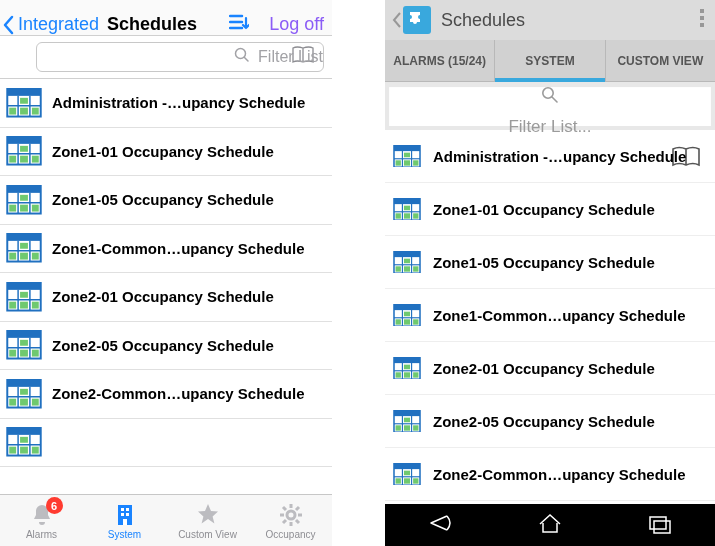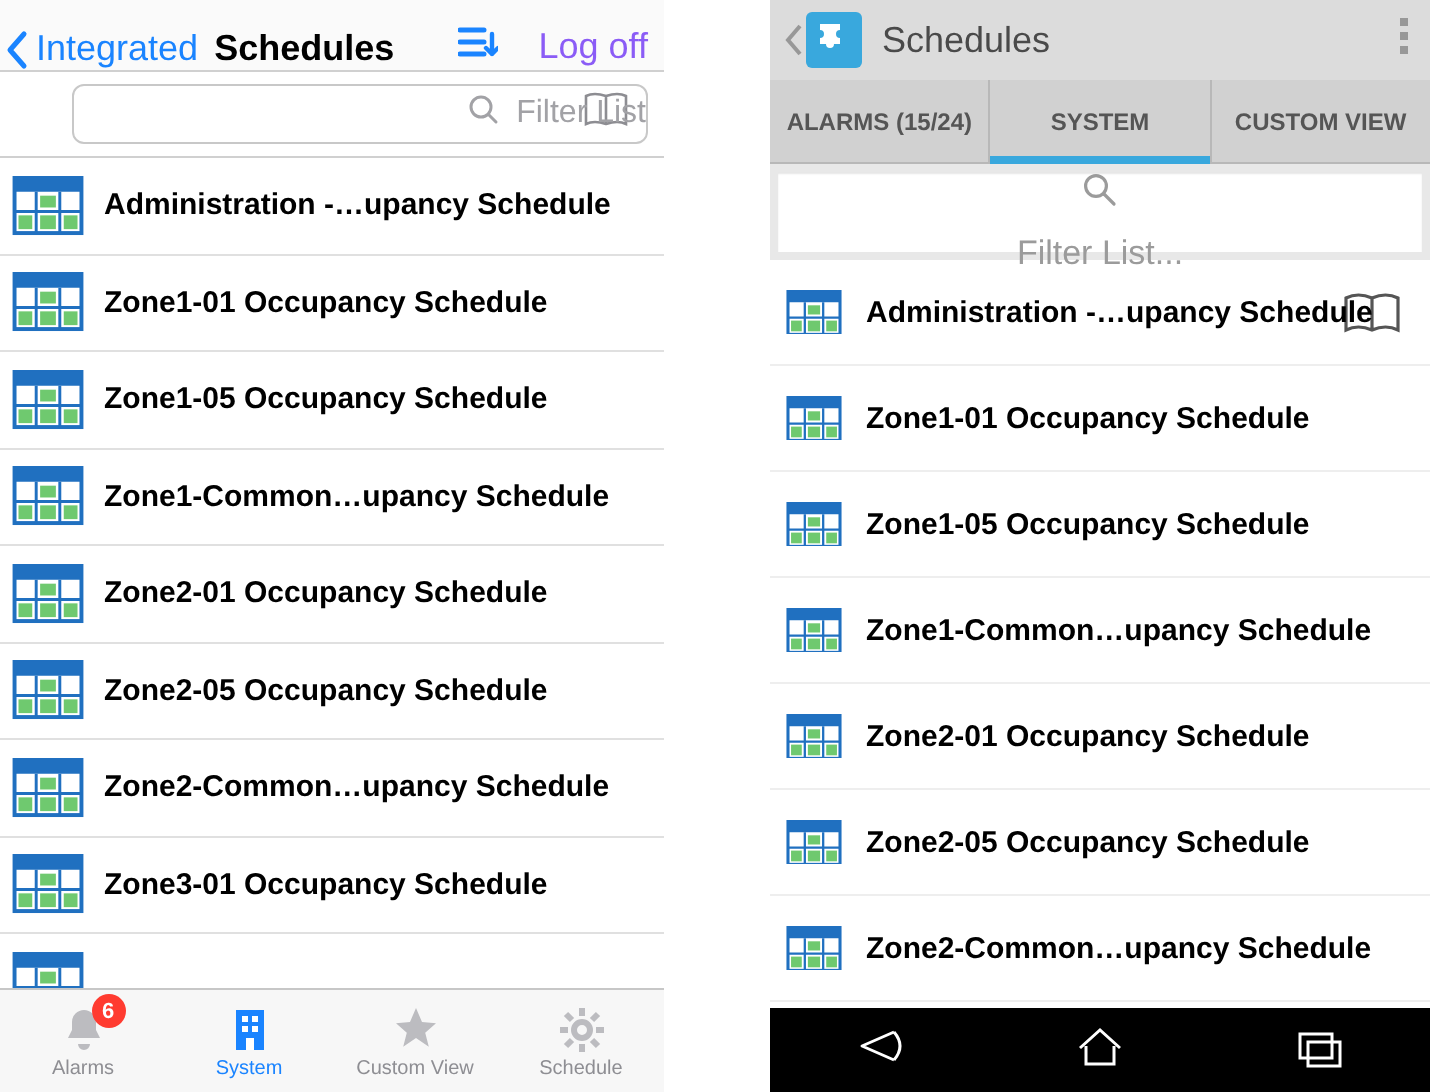--- a/index.html
+++ b/index.html
@@ -400,36 +400,20 @@
       <rect x="1" y="1" width="34" height="7" fill="#2070c0"></rect>
       <line x1="12" y1="8" x2="12" y2="29" stroke="#2070c0" stroke-width="1.5"></line>
       <line x1="24" y1="8" x2="24" y2="29" stroke="#2070c0" stroke-width="1.5"></line>
       <line x1="1" y1="18" x2="35" y2="18" stroke="#2070c0" stroke-width="1.5"></line>
       <rect x="14" y="10" width="8" height="6" fill="#6fc96f"></rect>
       <rect x="3" y="20" width="7" height="7" fill="#6fc96f"></rect>
       <rect x="14" y="20" width="8" height="7" fill="#6fc96f"></rect>
       <rect x="26" y="20" width="7" height="7" fill="#6fc96f"></rect>
     </svg>
         </span>
-      <span class="lbl">Zone3-01 Occupancy Schedule</span>
-    </div>
-      <div class="ios-row">
-      <span class="sched-icon">
-    <svg width="36" height="29.52" viewBox="0 0 36 30">
-      <rect x="1" y="1" width="34" height="28" fill="#fff" stroke="#2070c0" stroke-width="2"></rect>
-      <rect x="1" y="1" width="34" height="7" fill="#2070c0"></rect>
-      <line x1="12" y1="8" x2="12" y2="29" stroke="#2070c0" stroke-width="1.5"></line>
-      <line x1="24" y1="8" x2="24" y2="29" stroke="#2070c0" stroke-width="1.5"></line>
-      <line x1="1" y1="18" x2="35" y2="18" stroke="#2070c0" stroke-width="1.5"></line>
-      <rect x="14" y="10" width="8" height="6" fill="#6fc96f"></rect>
-      <rect x="3" y="20" width="7" height="7" fill="#6fc96f"></rect>
-      <rect x="14" y="20" width="8" height="7" fill="#6fc96f"></rect>
-      <rect x="26" y="20" width="7" height="7" fill="#6fc96f"></rect>
-    </svg>
-        </span>
     </div>
     </div>
 
   <div class="ios-tabbar">
     <div class="ios-tab">
       <span class="badge">6</span>
       <svg viewBox="0 0 26 26">
           <path d="M13 3 a6 6 0 0 1 6 6 v4 l2 4 H5 l2 -4 v-4 a6 6 0 0 1 6 -6 Z M10 20 a3 3 0 0 0 6 0" fill="#bcbcc0"></path>
         </svg>
       <span>Alarms</span>
@@ -451,21 +435,21 @@
         </svg>
       <span>Custom View</span>
     </div>
     <div class="ios-tab">
       <svg viewBox="0 0 26 26">
           <circle cx="13" cy="13" r="4" fill="none" stroke="#bcbcc0" stroke-width="3"></circle>
           <g stroke="#bcbcc0" stroke-width="3">
             <path d="M13 2v4M13 20v4M2 13h4M20 13h4M5 5l3 3M18 18l3 3M21 5l-3 3M8 18l-3 3"></path>
           </g>
         </svg>
-      <span>Schedule</span>
+      <span>Occupancy</span>
     </div>
   </div>
 </div>
 
 <div class="android">
   <div class="and-header">
     <div class="and-back">
       <svg class="ch" viewBox="0 0 12 20">
           <path d="M9 3 L3 10 L9 17" fill="none" stroke="#989898" stroke-width="2"></path>
         </svg>

